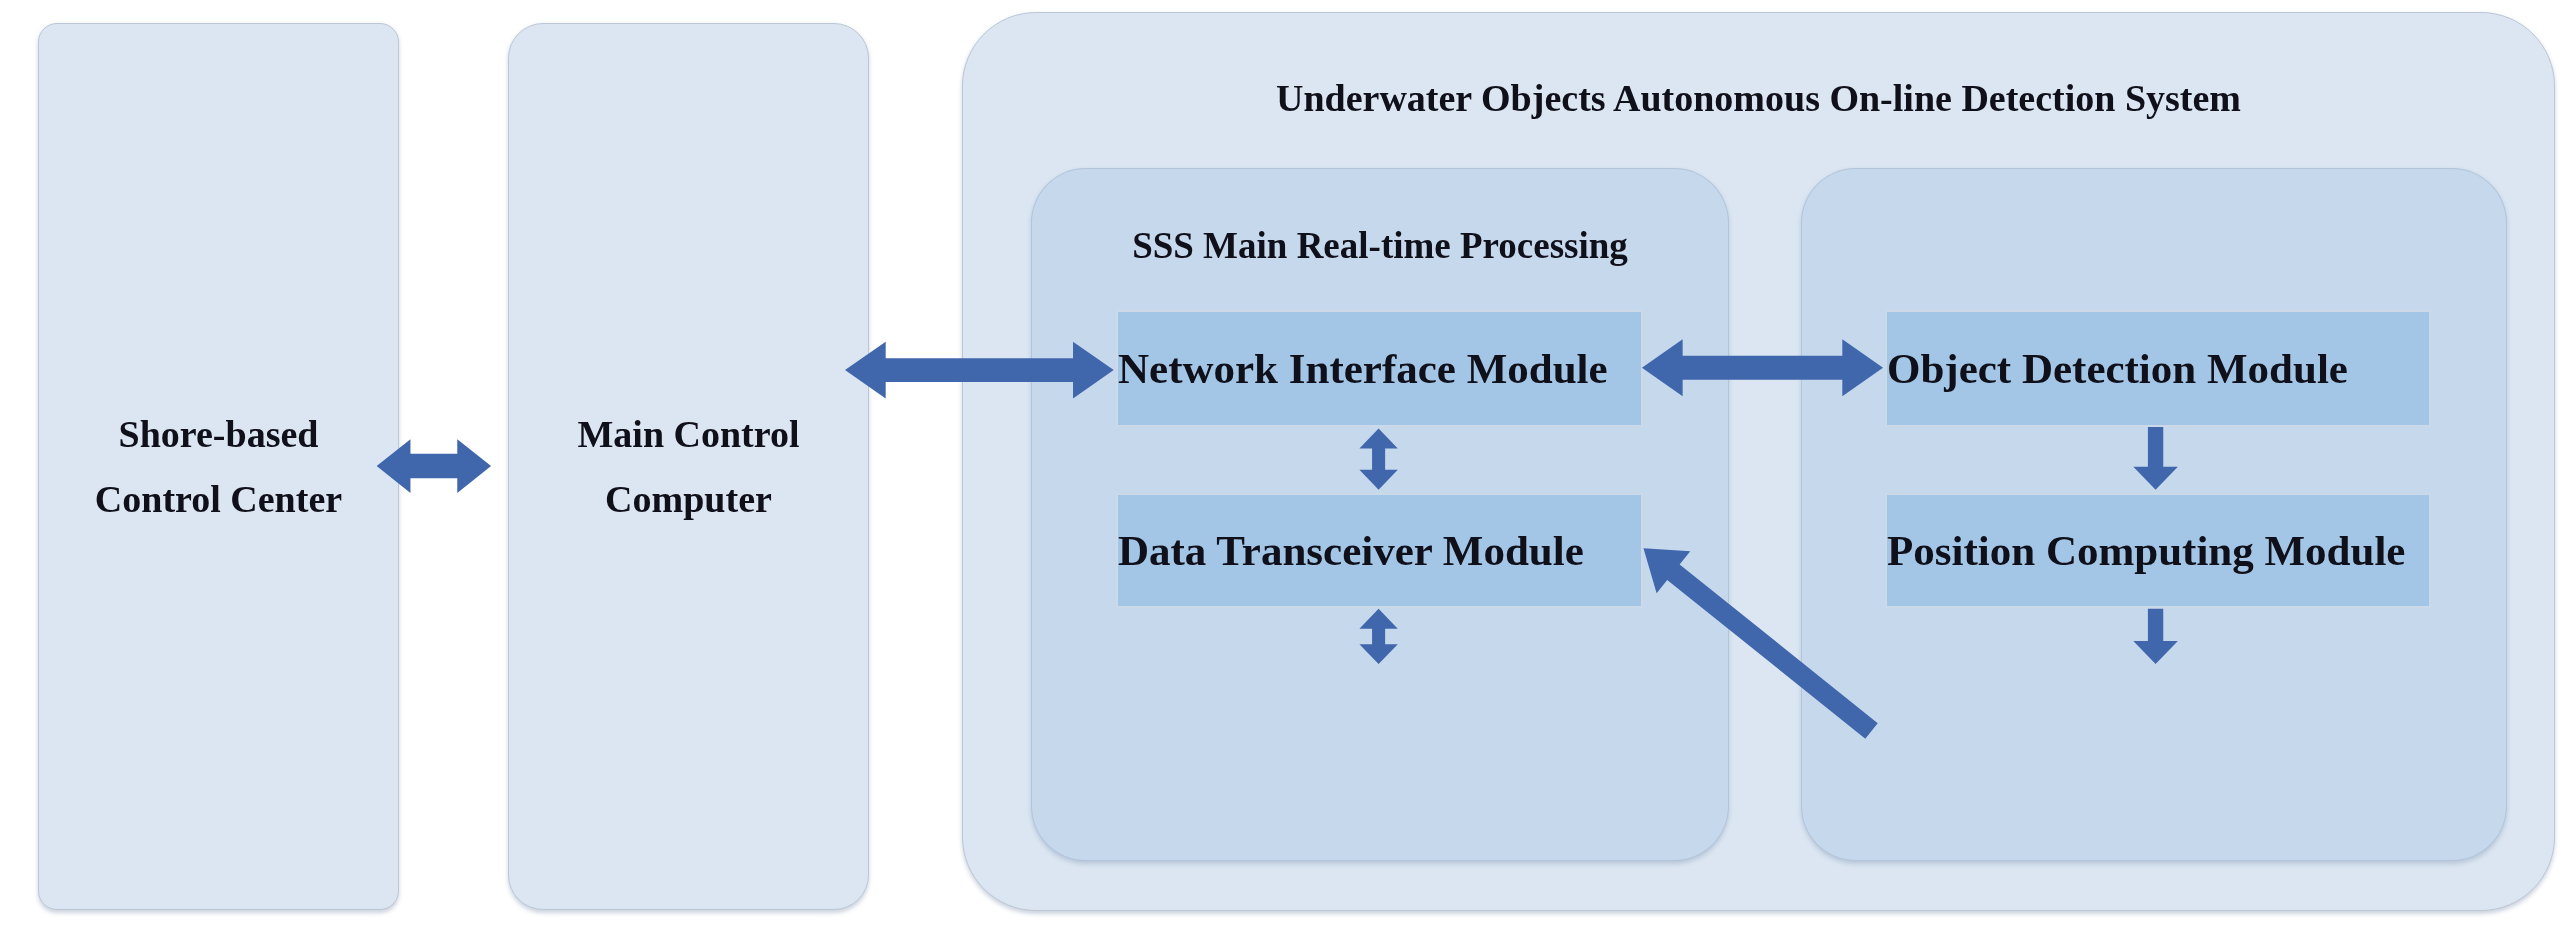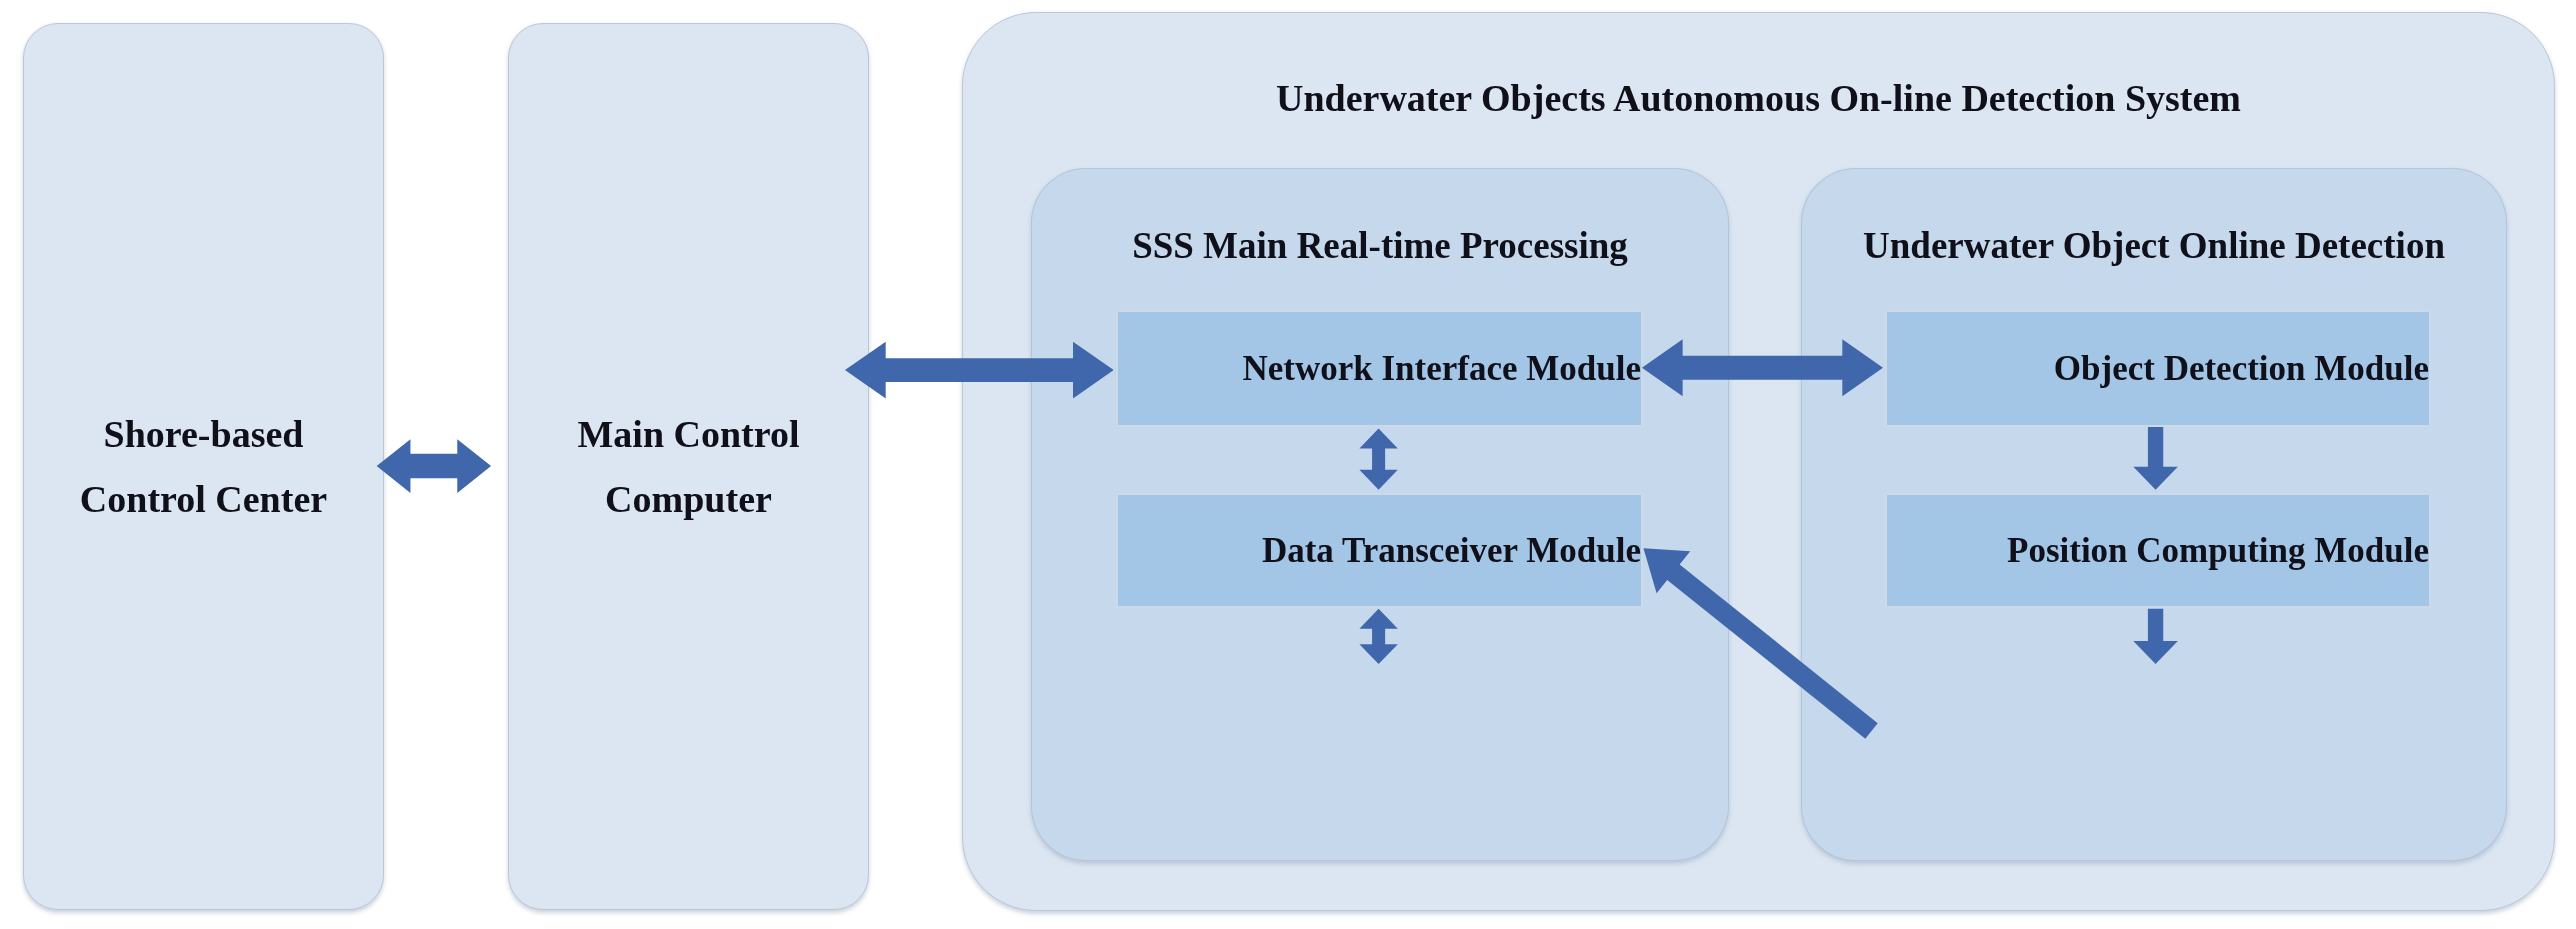--- a/index.html
+++ b/index.html
@@ -54,42 +54,42 @@
   .sub-title{
     position:absolute;left:0;right:0;top:55px;
     text-align:center;font-weight:bold;font-size:37px;
     white-space:nowrap;
   }
   .module{
     position:absolute;
     background:var(--module-fill);
     border:2.3px solid #ccd9e8;
     box-sizing:border-box;
-    display:flex;align-items:center;justify-content:flex-end;
+    display:flex;align-items:center;justify-content:flex-start;
     text-align:center;
-    font-weight:bold;font-size:35px;
+    font-weight:bold;font-size:43px;
     white-space:nowrap;
   }
   .m-left{left:84px;width:527px;}
   .m-right{left:83px;width:546px;}
   .row1{top:141px;height:117px;}
   .row2{top:324px;height:115px;}
   .row3{top:499px;height:115px;}
   .arrows{
     position:absolute;left:0;top:0;
     pointer-events:none;
   }
   .arrows polygon{fill:var(--arrow);}
 </style>
 </head>
 <body>
 
 <div class="canvas">
 
-  <div class="bigbox" style="left:23px;top:23px;width:359px;height:885px;">
+  <div class="bigbox" style="left:38px;top:23px;width:359px;height:885px;border-radius:19px;">
     <div class="lbl">
       <span>Shore-based</span><br>
       <span>Control Center</span>
     </div>
   </div>
 
   <div class="bigbox" style="left:492px;top:23px;width:359px;height:885px;margin-left:16px;">
     <div class="lbl">
       <span>Main Control</span><br>
       <span>Computer</span>
@@ -103,21 +103,20 @@
       <div class="sub-title">SSS Main Real-time Processing</div>
       <div class="module m-left row1">
         <span>Network Interface Module</span>
       </div>
       <div class="module m-left row2">
         <span>Data Transceiver Module</span>
       </div>
     </div>
 
     <div class="sub sub2">
-      <div class="sub-title">Underwater Object Online Detection</div>
       <div class="module m-right row1">
         <span>Object Detection Module</span>
       </div>
       <div class="module m-right row2">
         <span>Position Computing Module</span>
       </div>
     </div>
   </div>
 
   <svg class="arrows" width="2576" height="929" viewBox="0 0 3354 1210">

